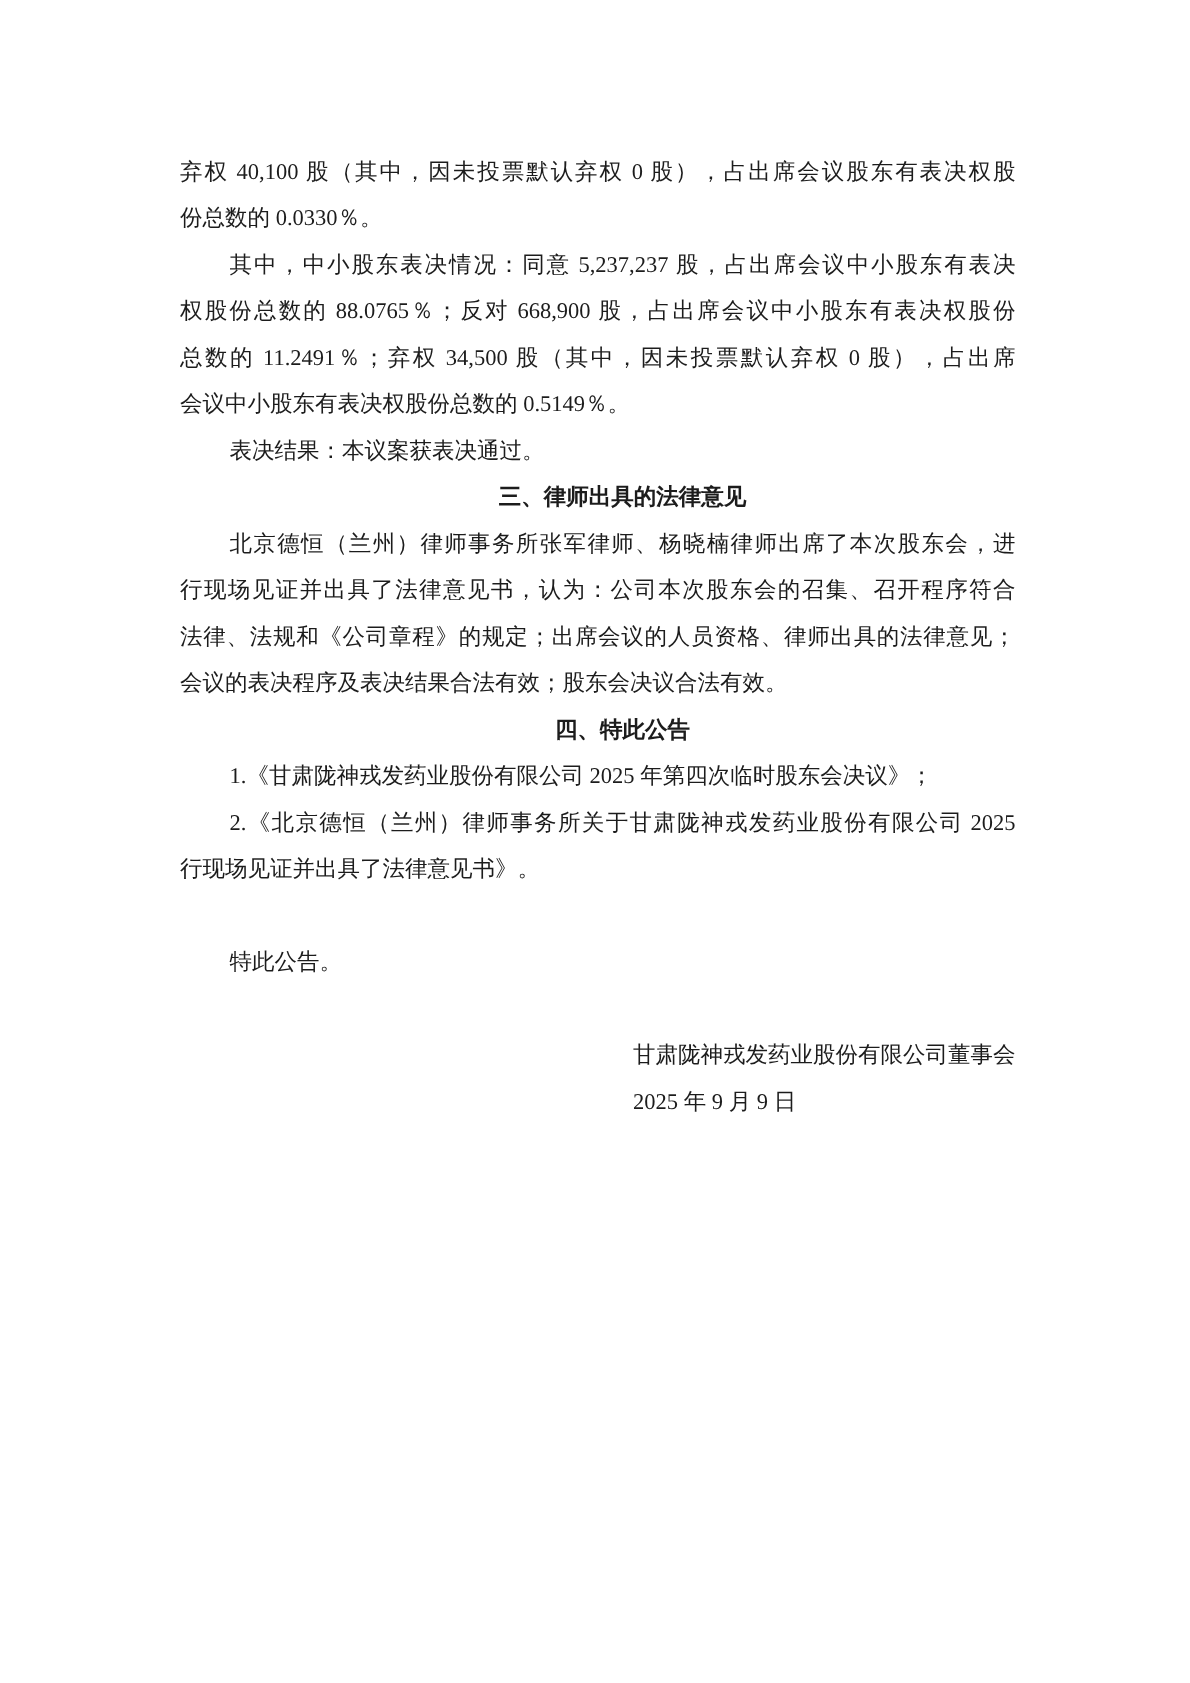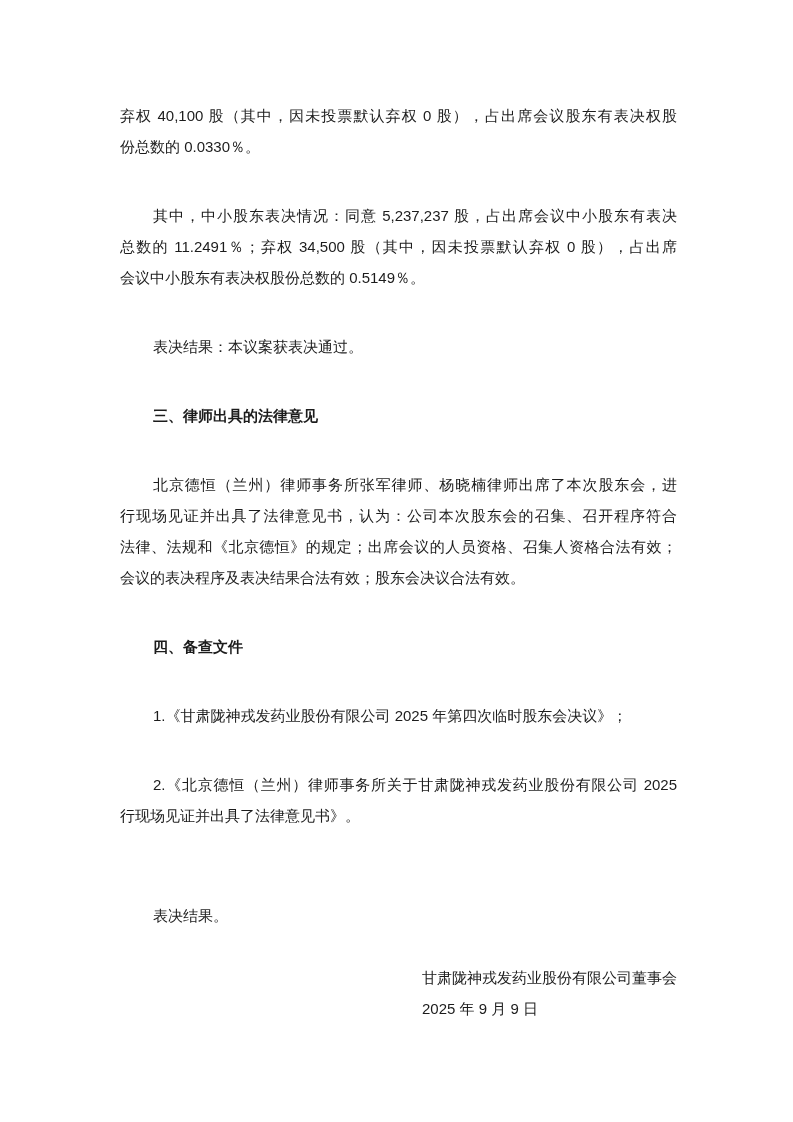--- a/index.html
+++ b/index.html
@@ -6,39 +6,39 @@
     margin: 0;
     padding: 0;
     background: #ffffff;
   }
   .page {
     position: relative;
     width: 793px;
     height: 1122px;
     background: #ffffff;
     overflow: hidden;
-    font-family: Liberation Sans, sans-serif;
+    font-family: Liberation Serif, serif;
     color: #1c1c1c;
   }
   .content {
     position: absolute;
     left: 120px;
     top: 100px;
     width: 557px;
     font-size: 15px;
   }
   .ln {
     height: 31px;
     line-height: 31px;
     overflow: hidden;
     white-space: nowrap;
     text-align: left;
   }
-  .ln.indent { padding-left: 33px; margin-top: 38px; }
-  .ln.bold { font-weight: bold; }
+  .ln.indent { padding-left: 33px; }
+  .ln.bold { font-weight: bold; text-align: center; }
   .ln.blank { white-space: normal; }
   
   .ln.full {
     white-space: normal;
     text-align: justify;
     text-align-last: justify;
   }
   .ln.full::after {
     content: "";
     display: inline-block;
@@ -55,41 +55,42 @@
 </head>
 <body>
 
 <div class="page">
   <div class="content">
 
     <div class="ln full">弃权 40,100 股（其中，因未投票默认弃权 0 股），占出席会议股东有表决权股</div>
     <div class="ln">份总数的 0.0330％。</div>
 
     <div class="ln indent full">其中，中小股东表决情况：同意 5,237,237 股，占出席会议中小股东有表决</div>
+    <div class="ln full">权股份总数的 88.0765％；反对 668,900 股，占出席会议中小股东有表决权股份</div>
     <div class="ln full">总数的 11.2491％；弃权 34,500 股（其中，因未投票默认弃权 0 股），占出席</div>
     <div class="ln">会议中小股东有表决权股份总数的 0.5149％。</div>
 
     <div class="ln indent">表决结果：本议案获表决通过。</div>
 
     <div class="ln indent bold">三、律师出具的法律意见</div>
 
     <div class="ln indent full">北京德恒（兰州）律师事务所张军律师、杨晓楠律师出席了本次股东会，进</div>
     <div class="ln full">行现场见证并出具了法律意见书，认为：公司本次股东会的召集、召开程序符合</div>
-    <div class="ln full">法律、法规和《北京德恒》的规定；出席会议的人员资格、召集人资格合法有效；</div>
+    <div class="ln full">法律、法规和《公司章程》的规定；出席会议的人员资格、律师出具的法律意见；</div>
     <div class="ln">会议的表决程序及表决结果合法有效；股东会决议合法有效。</div>
 
-    <div class="ln indent bold">四、备查文件</div>
+    <div class="ln indent bold">四、特此公告</div>
 
     <div class="ln indent">1.《甘肃陇神戎发药业股份有限公司 2025 年第四次临时股东会决议》；</div>
     <div class="ln indent full">2.《北京德恒（兰州）律师事务所关于甘肃陇神戎发药业股份有限公司 2025</div>
     <div class="ln">行现场见证并出具了法律意见书》。</div>
 
     <div class="ln blank"></div>
 
-    <div class="ln indent">表决结果。</div>
+    <div class="ln indent">特此公告。</div>
 
     <div class="ln blank"></div>
 
     <div class="sig">
       <div class="ln">甘肃陇神戎发药业股份有限公司董事会</div>
       <div class="ln">2025 年 9 月 9 日</div>
     </div>
 
   </div>
 </div>

